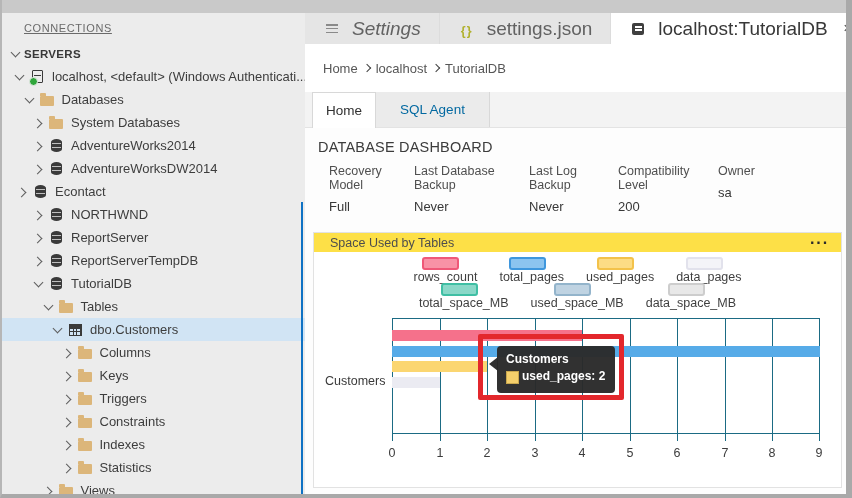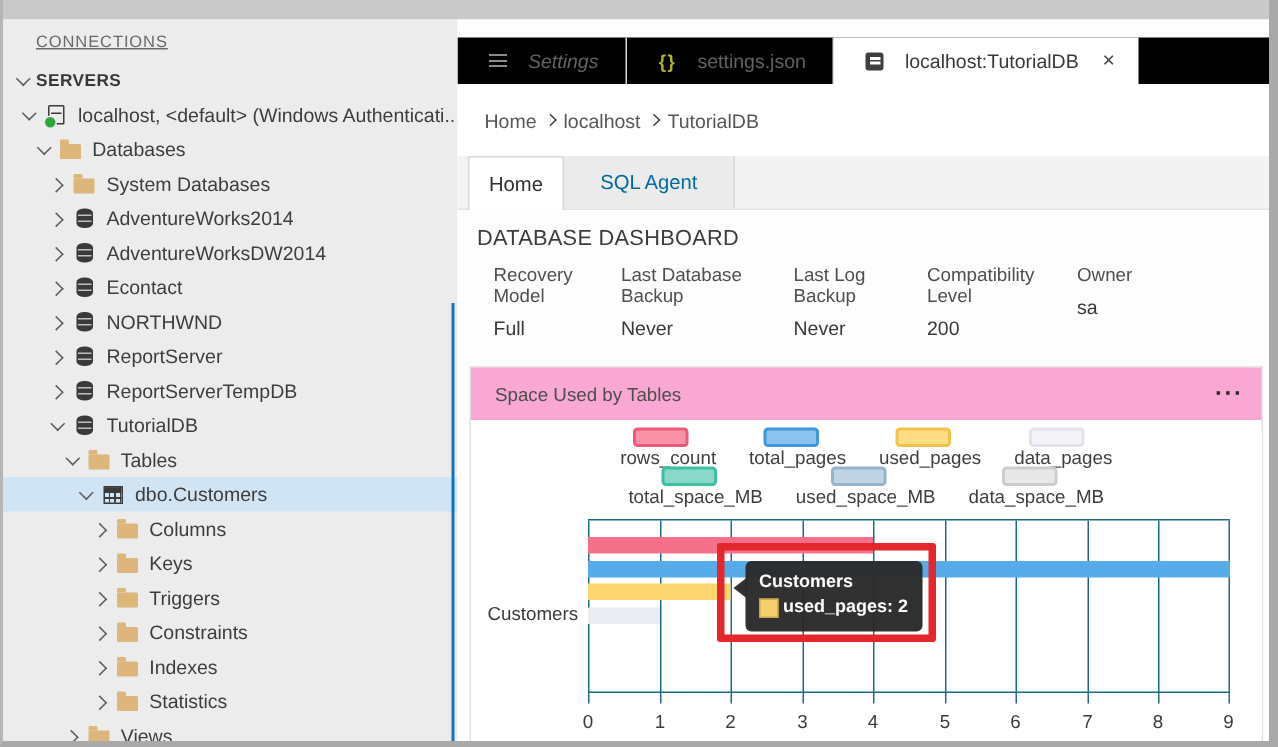--- a/index.html
+++ b/index.html
@@ -39,21 +39,21 @@
   .icon-server::before{ content:''; position:absolute; left:1px; right:1px; top:4px; height:1.4px; background:#3a3a3a; }
   .icon-server::after{ content:''; position:absolute; width:7px; height:7px; border-radius:50%;
                        background:#2fa63b; left:-4px; bottom:-4px; border:1px solid #ececec; }
   .icon-table{ width:13px; height:12px; border:1px solid #3a3a3a;
      background: linear-gradient(to bottom,#3a3a3a 0 3px,transparent 3px),
        repeating-linear-gradient(to right,transparent 0 2.6px,#3a3a3a 2.6px 3.6px),
        repeating-linear-gradient(to bottom,transparent 0 2.75px,#3a3a3a 2.75px 3.75px); }
 
   
   .editor{ flex:1; display:flex; flex-direction:column; background:#fdfdfd; overflow:hidden; }
-  .tabbar{ height:31px; min-height:31px; background:#000000; display:flex; font-size:13px;margin-top:12px; }
+  .tabbar{ height:31px; min-height:31px; background:#e5e5e5; display:flex; font-size:19px; }
   .tab{ display:flex; align-items:center; padding:0 18px; color:#626262; border-right:1px solid #dcdcdc; cursor:pointer; }
   .tab.active{ background:#fff; color:#383838; border-right:none; padding-right:12px; }
   .tab .label{ margin-left:6px; }
   .tab .label.italic{ font-style:italic; }
   .icon-settings-list{ width:12px; height:9px;
      background:repeating-linear-gradient(to bottom,#8a8a8a 0 1.5px,transparent 1.5px 3.75px); }
   .icon-json-braces::before{ content:'{}'; color:#b1b12e; font-weight:700; font-size:12.5px; letter-spacing:1px; }
   .icon-dashboard{ width:12px; height:12px; background:#3f3f3f; border-radius:2px; position:relative; }
   .icon-dashboard::before{ content:''; position:absolute; left:3px; right:2px; top:3.5px; height:1.5px;
                            background:#fff; box-shadow:0 3px 0 #fff; }
@@ -78,21 +78,21 @@
   .props{ display:flex; margin-left:24px; font-size:12.5px; }
   .prop{ padding-right:14px; }
   .prop:nth-child(1){ width:85px; } .prop:nth-child(2){ width:115px; }
   .prop:nth-child(3){ width:89px; } .prop:nth-child(4){ width:100px; }
   .prop .plabel{ color:#4f4f4f; margin-bottom:7px; }
   .prop .pvalue{ color:#383838; font-size:13px; }
 
   
   .widget{ position:absolute; left:8px; top:104px; width:529px; height:256px;
            background:#fff; border:1px solid #e2e2e2; }
-  .widget-header{ height:35px; background:#f9a8d4; display:flex; align-items:center; padding:0 12px 0 16px; }
+  .widget-header{ height:19px; background:#fde047; display:flex; align-items:center; padding:0 12px 0 16px; }
   .widget-title{ flex:1; font-size:12.5px; color:#4d4d4d; }
   .widget-menu{ cursor:pointer; line-height:10px; }
   .widget-menu::before{ content:'···'; font-weight:700; font-size:16px; letter-spacing:1px; color:#2b2b2b; }
   .widget-body{ position:relative; height:227px; background:#fff; }
 
   .legend-row{ display:flex; justify-content:center; align-items:center; height:26px; }
   .legend-row:first-child{ margin-top:5px; }
   .legend-item{ display:flex; align-items:center; margin:0 11px; cursor:pointer;flex-direction:column; }
   .legend-swatch{ width:37px; height:13px; border:2px solid; border-radius:3px; margin-right:9px; }
   .legend-label{ font-size:12.5px; color:#3f3f3f; }
@@ -161,21 +161,21 @@
             </span>
             <span class="tlabel">AdventureWorks2014</span>
           </div>
           <div class="tree-row" style="padding-left: 29px;">
             <span class="twistie col"></span>
             <span class="iconbox">
               <i class="icon-database"></i>
             </span>
             <span class="tlabel">AdventureWorksDW2014</span>
           </div>
-          <div class="tree-row" style="padding-left: 29px;">
+          <div class="tree-row" style="padding-left: 13px;">
             <span class="twistie col"></span>
             <span class="iconbox">
               <i class="icon-database"></i>
             </span>
             <span class="tlabel">Econtact</span>
           </div>
           <div class="tree-row" style="padding-left: 29px;">
             <span class="twistie col"></span>
             <span class="iconbox">
               <i class="icon-database"></i>

